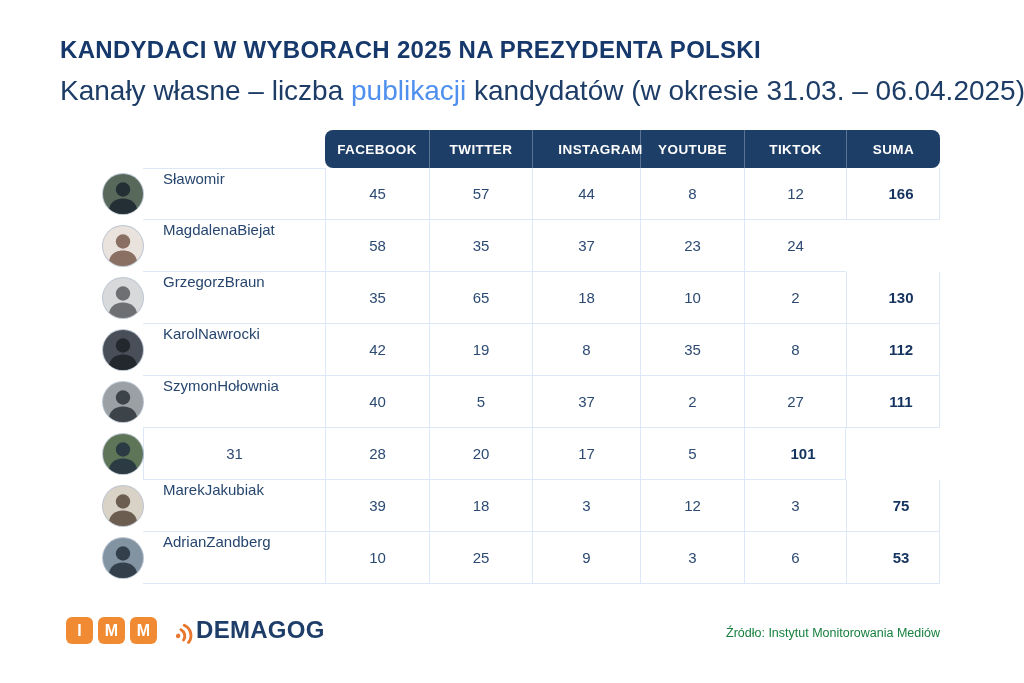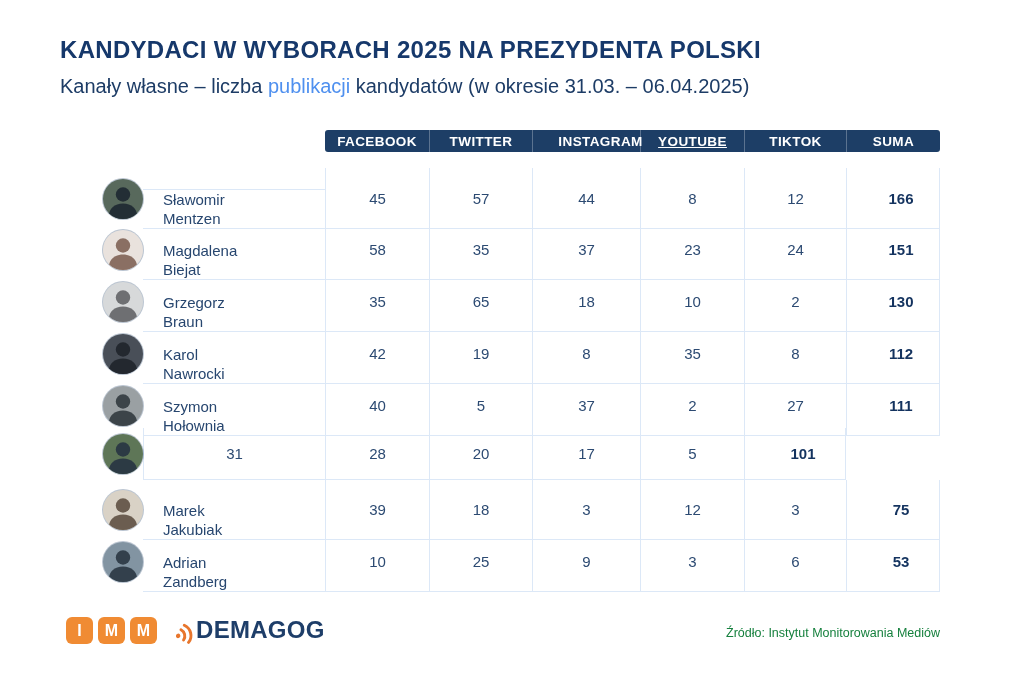--- a/index.html
+++ b/index.html
@@ -10,59 +10,59 @@
     position:relative;
     overflow:hidden;
   }
   .page-title {
     position:absolute; left:60px; top:36px;
     font-size:24px; font-weight:bold; letter-spacing:.3px;
     color:#16386b; white-space:nowrap;
   }
   .page-subtitle {
     position:absolute; left:60px; top:75px;
-    font-size:20px; color:#1d3c66; white-space:nowrap;
+    font-size:28px; color:#1d3c66; white-space:nowrap;
   }
   .page-subtitle .hl { color:#4f90ef; }
 
   .table-wrap { position:absolute; left:60px; top:130px; width:880px; height:458px; }
 
   .thead {
-    position:absolute; left:265px; top:0; width:615px; height:22px;
-    background:#1d3e66; border-radius:3px;
+    position:absolute; left:265px; top:0; width:615px; height:38px;
+    background:#1d3e66; border-radius:8px;
     display:flex; align-items:stretch; color:#ffffff;
   }
   .hcell {
     display:flex; align-items:center; justify-content:center;
     font-weight:bold; font-size:13.5px; letter-spacing:.4px;
   }
   .hcell + .hcell { border-left:1px solid rgba(255,255,255,.28); }
   .hcell:nth-child(1){ width:104px; }
   .hcell:nth-child(2){ width:103px; }
   .hcell:nth-child(3){ width:108px;padding-left:28px; }
-  .hcell:nth-child(4){ width:104px;text-decoration:underline; }
+  .hcell:nth-child(4){ width:104px; }
   .hcell:nth-child(5){ width:102px; }
   .hcell:nth-child(6){ width:94px; }
 
   .tbody { position:absolute; left:0; top:38px; width:880px; }
   .row {
     display:grid;
     grid-template-columns:83px 182px 104px 103px 108px 104px 102px 94px;
     height:52px;
   }
   .avatar-cell { display:flex; align-items:center; justify-content:flex-end; }
   .avatar {
     width:40px; height:40px; border-radius:50%; overflow:hidden;
     box-shadow:0 0 0 1px rgba(29,62,102,.3);
     position:relative;
   }
   .avatar svg { display:block; width:100%; height:100%; }
   .name-cell {
-    display:flex; flex-direction:column; justify-content:flex-start;
-    padding-left:20px; border-bottom:1px solid #dce8f7;margin-top:21px;
+    display:flex; flex-direction:row; justify-content:flex-start;
+    padding-left:20px; border-bottom:1px solid #dce8f7;
   }
   .row.first .name-cell { border-top:1px solid #dce8f7; }
   .fn,.ln { font-size:15px; color:#27466f; line-height:19px; }
   .num,.total {
     display:flex; align-items:center; justify-content:center;
     font-size:15px; color:#2c4a72;
     border-left:1px solid #dce8f7; border-bottom:1px solid #dce8f7;
   }
   .total { font-weight:bold; color:#14335f; border-right:1px solid #dce8f7;padding-left:16px; }
 
@@ -102,21 +102,20 @@
       <div class="avatar" style="background: rgb(88, 105, 92); color: rgb(35, 46, 53);">
         <svg viewBox="0 0 40 40">
           <rect width="40" height="40" fill="transparent"></rect>
           <circle cx="20" cy="15.5" r="7.2" fill="currentColor"></circle>
           <path d="M20 24.5c-8.5 0-14 5.2-14 12V42h28v-5.5c0-6.8-5.5-12-14-12z" fill="currentColor"></path>
         </svg>
       </div>
     </div>
     <div class="name-cell">
       <span class="fn">Sławomir</span>
-      <span class="ln">Mentzen</span>
     </div>
   <div class="num">45</div>
         <div class="num">57</div>
         <div class="num">44</div>
         <div class="num">8</div>
         <div class="num">12</div>
         <div class="total">166</div>
       </div>
       <div class="row">
     <div class="avatar-cell">
@@ -130,21 +129,20 @@
     </div>
     <div class="name-cell">
       <span class="fn">Magdalena</span>
       <span class="ln">Biejat</span>
     </div>
   <div class="num">58</div>
         <div class="num">35</div>
         <div class="num">37</div>
         <div class="num">23</div>
         <div class="num">24</div>
-        <div class="total">151</div>
       </div>
       <div class="row">
     <div class="avatar-cell">
       <div class="avatar" style="background: rgb(215, 217, 218); color: rgb(110, 111, 114);">
         <svg viewBox="0 0 40 40">
           <rect width="40" height="40" fill="transparent"></rect>
           <circle cx="20" cy="15.5" r="7.2" fill="currentColor"></circle>
           <path d="M20 24.5c-8.5 0-14 5.2-14 12V42h28v-5.5c0-6.8-5.5-12-14-12z" fill="currentColor"></path>
         </svg>
       </div>

